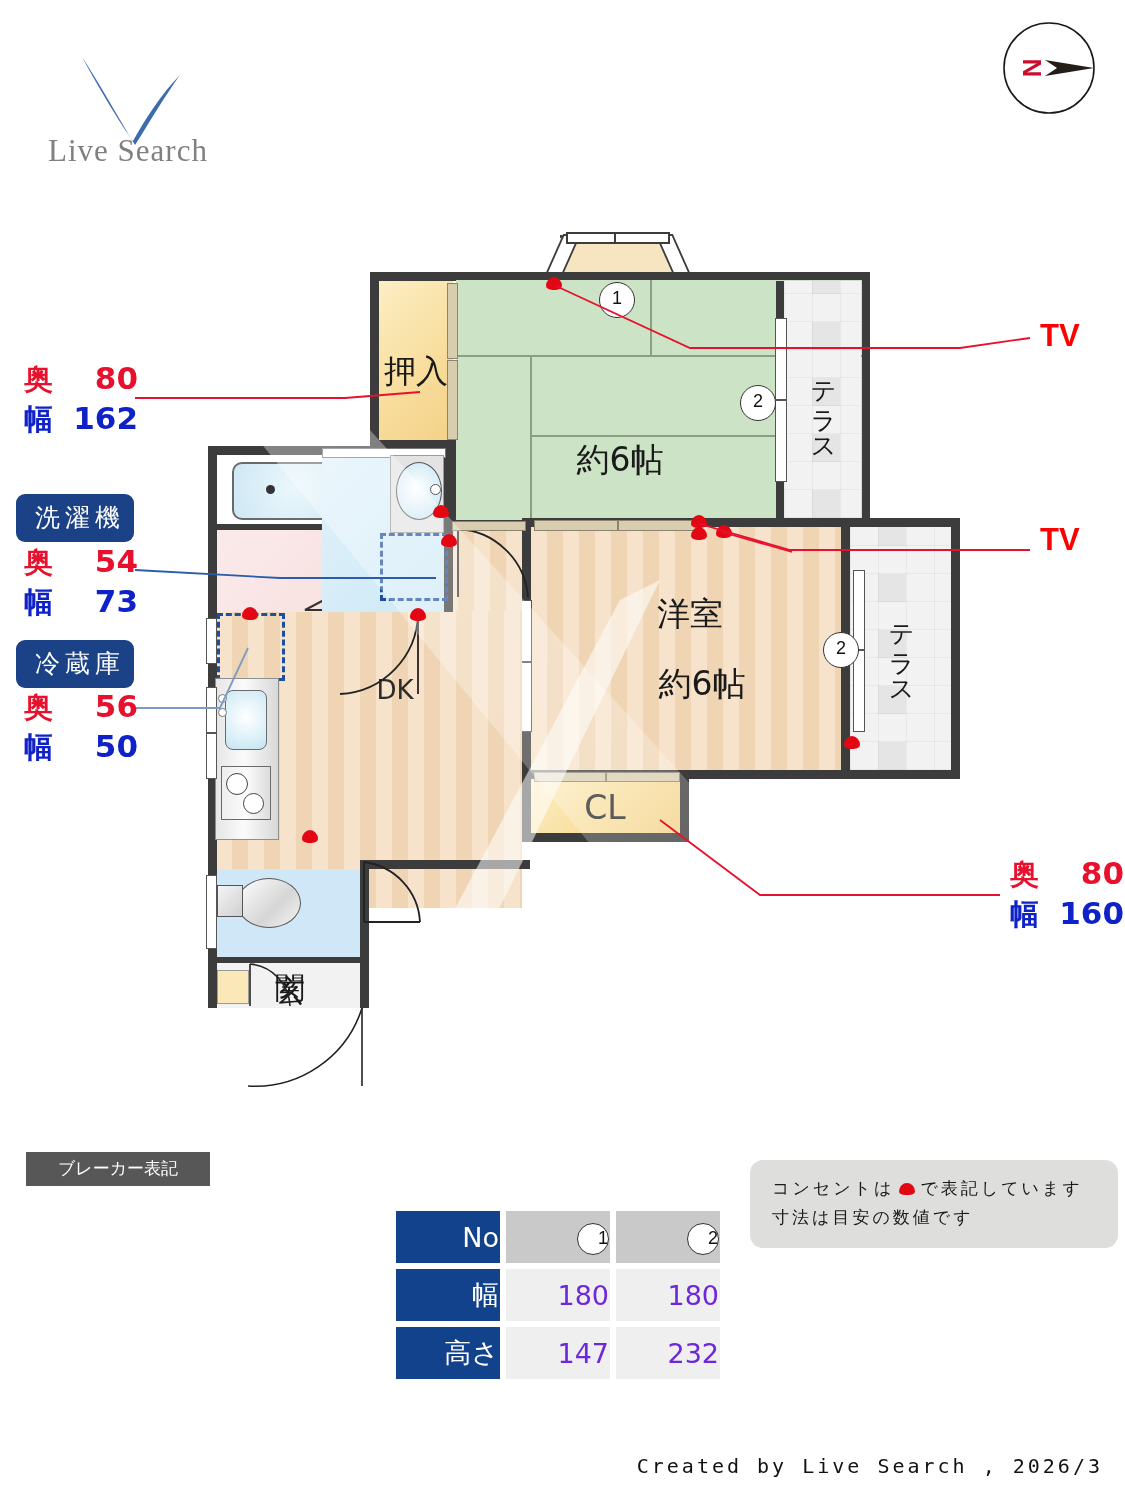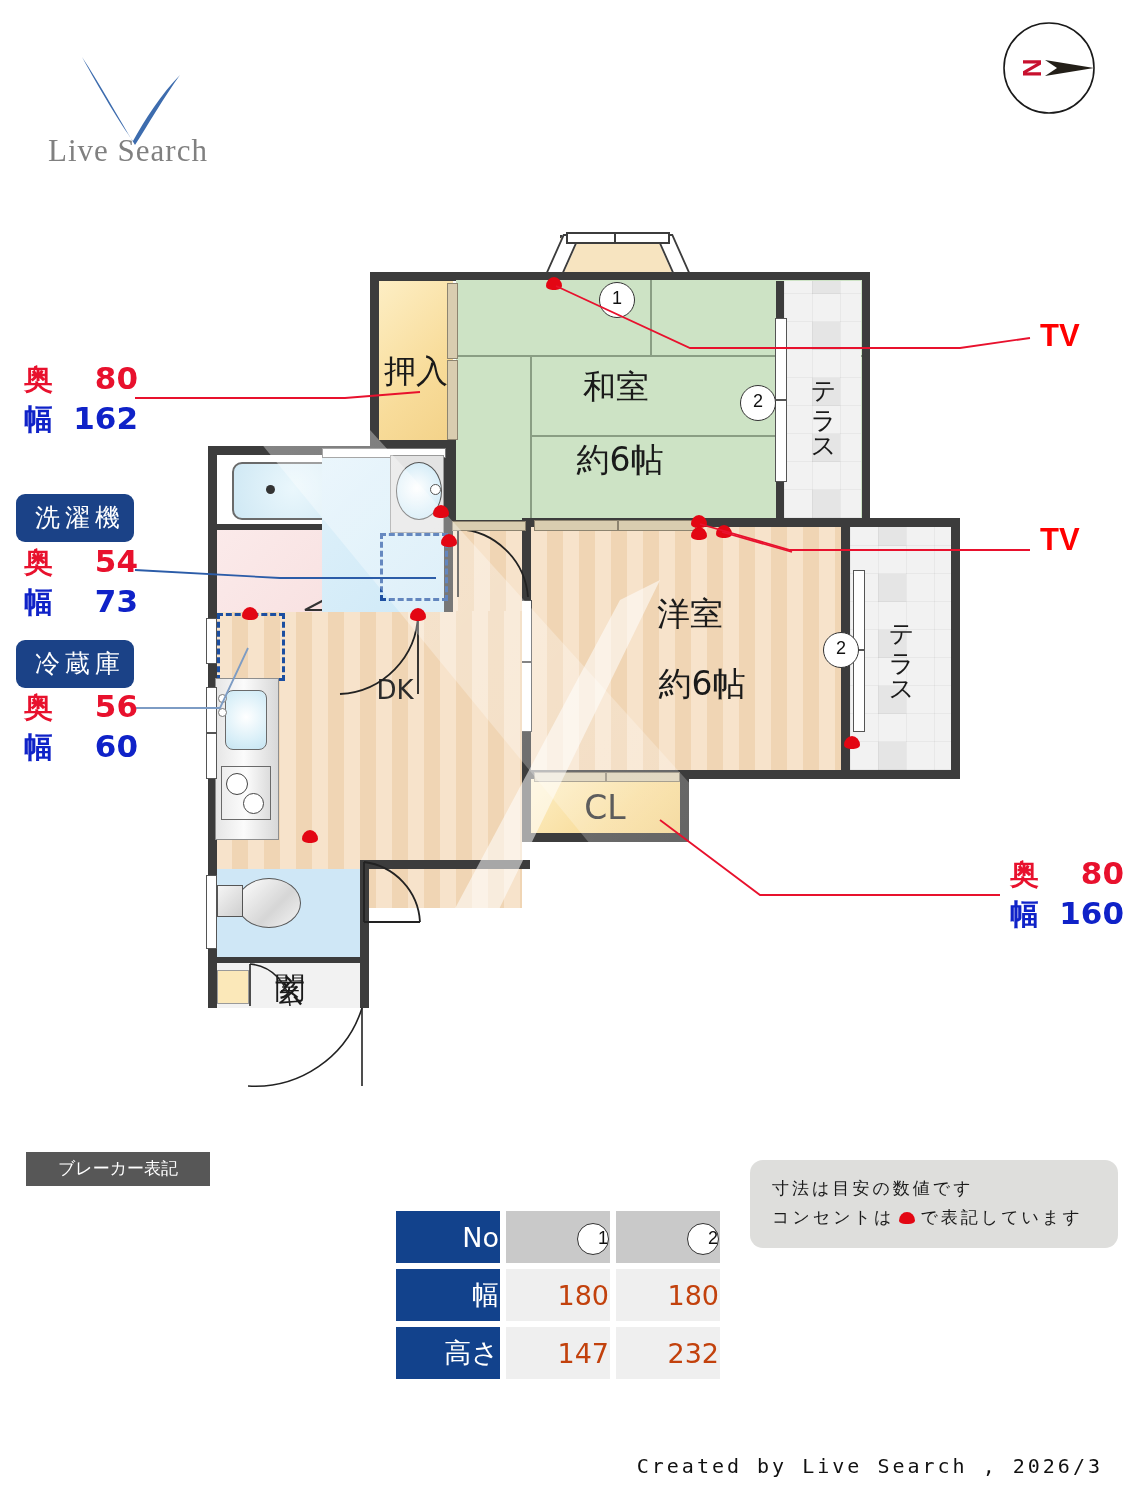--- a/index.html
+++ b/index.html
@@ -124,21 +124,21 @@
   #curtain{left:390px;top:1205px;}
   #curtain .ct-title{
     font-family:"DejaVu Sans","Liberation Sans",sans-serif;
     font-size:30px;color:#1a1a1a;text-align:center;width:330px;margin-bottom:22px;
   }
   #curtain table{border-collapse:separate;border-spacing:6px;}
   #curtain td{width:102px;height:50px;text-align:right;vertical-align:middle;
     font-family:"DejaVu Sans","Liberation Sans",sans-serif;font-size:27px;}
   #curtain td.hdr{background:#12428c;color:#fff;}
   #curtain td.nocell{background:#c9c9c9;color:#111;}
-  #curtain td.val{background:#efefef;color:#c2410c;}
+  #curtain td.val{background:#efefef;color:#6d28d9;}
   #curtain .cnum{
     display:inline-block;width:30px;height:30px;line-height:28px;border-radius:50%;
     border:1.4px solid #333;background:#fff;font-size:18px;
     font-family:"Liberation Sans",sans-serif;
   }
 
   
   #footer{
     right:22px;bottom:22px;color:#111;font-size:20px;letter-spacing:3px;
     font-family:"DejaVu Sans Mono","Liberation Mono",monospace;white-space:nowrap;
@@ -189,21 +189,20 @@
   <div class="abs wall" style="left:448px;top:518px;width:420px;height:9px;"></div>
 
   <div class="abs fill-tatami" style="left:456px;top:280px;width:406px;height:240px;"></div>
 
   <div class="abs" style="left:456px;top:355px;width:406px;height:1.5px;background:#8a9e84;"></div>
   <div class="abs" style="left:650px;top:280px;width:1.5px;height:76px;background:#8a9e84;"></div>
   <div class="abs" style="left:530px;top:355px;width:1.5px;height:165px;background:#8a9e84;"></div>
   <div class="abs" style="left:530px;top:435px;width:270px;height:1.5px;background:#8a9e84;"></div>
   <div class="abs" style="left:793px;top:355px;width:1.5px;height:165px;background:#8a9e84;"></div>
 
-  <div class="room-label" style="left:536px;top:365px;width:160px;font-size:33px;">和室</div>
   <div class="room-label" style="left:530px;top:438px;width:180px;font-size:33px;">約6帖</div>
 
   <div class="abs fill-closet" style="left:379px;top:281px;width:74px;height:159px;"></div>
   <div class="abs fusuma" style="left:447px;top:283px;width:9px;height:74px;"></div>
   <div class="abs fusuma" style="left:447px;top:360px;width:9px;height:78px;"></div>
   <div class="room-label" style="left:379px;top:350px;width:74px;font-size:32px;">押入</div>
 
   <div class="abs terrace-tile" style="left:784px;top:281px;width:77px;height:237px;"></div>
   <div class="abs" style="left:812px;top:281px;width:28px;height:237px;
        background:repeating-linear-gradient(0deg,rgba(0,0,0,0.055) 0 28px,transparent 28px 56px);"></div>
@@ -416,44 +415,44 @@
 </div>
 
 <div class="tagbox" style="left:16px;top:640px;width:108px;">冷蔵庫</div>
 <div class="dim-block" style="left:24px;top:688px;">
   <div class="dim-row dim-depth">
     <span class="dim-k">奥</span>
     <span class="dim-v">56</span>
   </div>
   <div class="dim-row dim-width">
     <span class="dim-k">幅</span>
-    <span class="dim-v">60</span>
+    <span class="dim-v">50</span>
   </div>
 </div>
 
 <div class="dim-block" style="left:1010px;top:855px;">
   <div class="dim-row dim-depth">
     <span class="dim-k">奥</span>
     <span class="dim-v">80</span>
   </div>
   <div class="dim-row dim-width">
     <span class="dim-k">幅</span>
     <span class="dim-v">160</span>
   </div>
 </div>
 
 <div class="abs" id="breaker">
   <div class="bk-head">ブレーカー表記</div>
 </div>
 
 <div class="abs" id="legend">
-  <div class="ln">寸法は目安の数値です</div>
   <div class="ln">
     <span>コンセントは</span><span class="mark"></span><span>で表記しています</span>
   </div>
+  <div class="ln">寸法は目安の数値です</div>
 </div>
 
 <div class="abs" id="curtain">
   <table>
     <tbody>
         <tr>
       <td class="hdr">No</td>
       <td class="nocell">
         <span class="cnum">1</span>
       </td>

